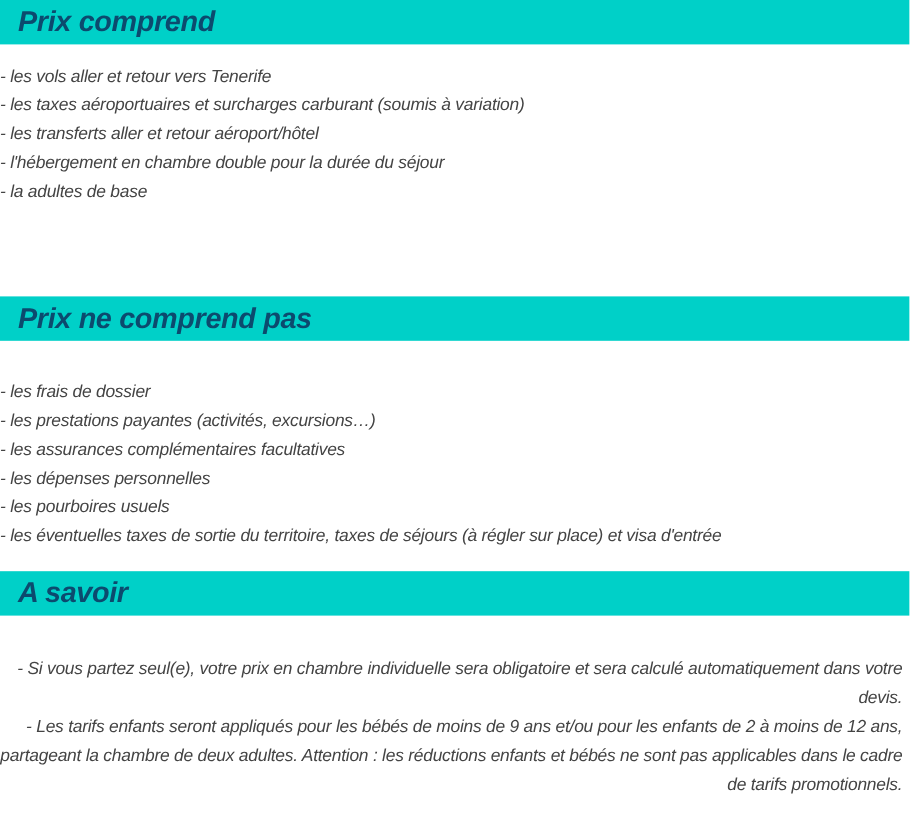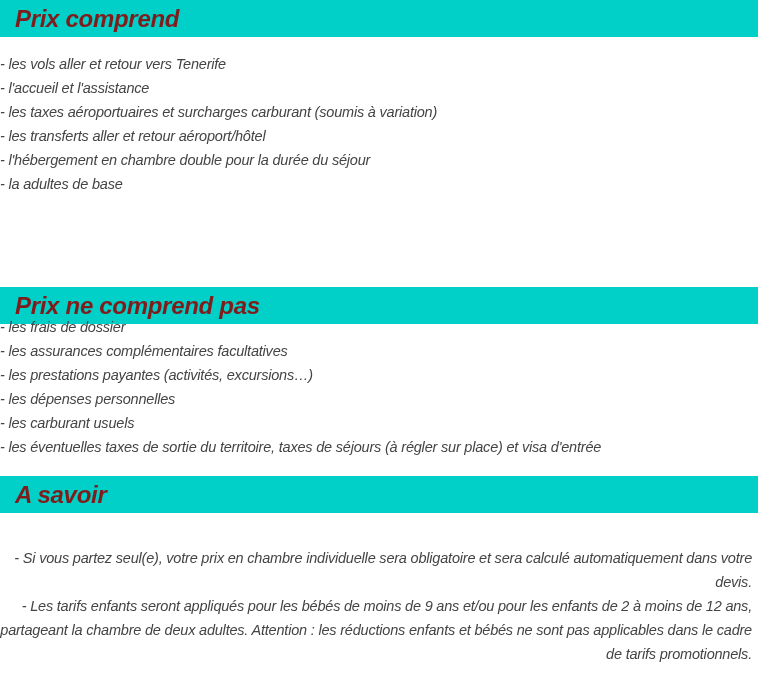--- a/index.html
+++ b/index.html
@@ -5,55 +5,54 @@
     html, body { margin: 0; padding: 0; background: #ffffff; }
     body {
       width: 758px; height: 683px; overflow: hidden;
       font-family: "Liberation Sans", "DejaVu Sans", sans-serif;
       color: #444444;
       position: relative;
     }
     .section-header {
       position: absolute; left: 0; width: 758px; height: 37px;
       background: #00d0c8;
-      color: #7f1d1d;
+      color: #0c4a6e;
       font-style: italic; font-weight: bold;
       font-size: 24px; line-height: 37px;
       padding-left: 15px; box-sizing: border-box;
       letter-spacing: -0.3px;
     }
     .list {
       position: absolute; left: 0; width: 758px;
       font-style: italic; font-size: 14.5px;
       line-height: 24px; color: #444444;
       letter-spacing: -0.2px;
     }
     .list div { white-space: nowrap; }
     .para { white-space: normal !important; width: 752px; }
   </style>
 </head>
 <body>
 
 <div class="section-header" style="top:0;">Prix comprend</div>
 <div class="list" style="top:52px;">
   <div>- les vols aller et retour vers Tenerife</div>
-  <div>- l'accueil et l'assistance</div>
   <div>- les taxes aéroportuaires et surcharges carburant (soumis à variation)</div>
   <div>- les transferts aller et retour aéroport/hôtel</div>
   <div>- l'hébergement en chambre double pour la durée du séjour</div>
   <div>- la adultes de base</div>
 </div>
 
-<div class="section-header" style="top:247px;margin-top:40px;">Prix ne comprend pas</div>
+<div class="section-header" style="top:247px;">Prix ne comprend pas</div>
 <div class="list" style="top:315px;">
   <div>- les frais de dossier</div>
+  <div>- les prestations payantes (activités, excursions…)</div>
   <div>- les assurances complémentaires facultatives</div>
-  <div>- les prestations payantes (activités, excursions…)</div>
   <div>- les dépenses personnelles</div>
-  <div>- les carburant usuels</div>
+  <div>- les pourboires usuels</div>
   <div>- les éventuelles taxes de sortie du territoire, taxes de séjours (à régler sur place) et visa d'entrée</div>
 </div>
 
 <div class="section-header" style="top:476px;">A savoir</div>
 <div class="list" style="top:546px;text-align:right;">
   <div class="para">- Si vous partez seul(e), votre prix en chambre individuelle sera obligatoire et sera calculé automatiquement dans votre devis.</div>
   <div class="para">- Les tarifs enfants seront appliqués pour les bébés de moins de 9 ans et/ou pour les enfants de 2 à moins de 12 ans, partageant la chambre de deux adultes. Attention : les réductions enfants et bébés ne sont pas applicables dans le cadre de tarifs promotionnels.</div>
 </div>
 
 </body></html>

